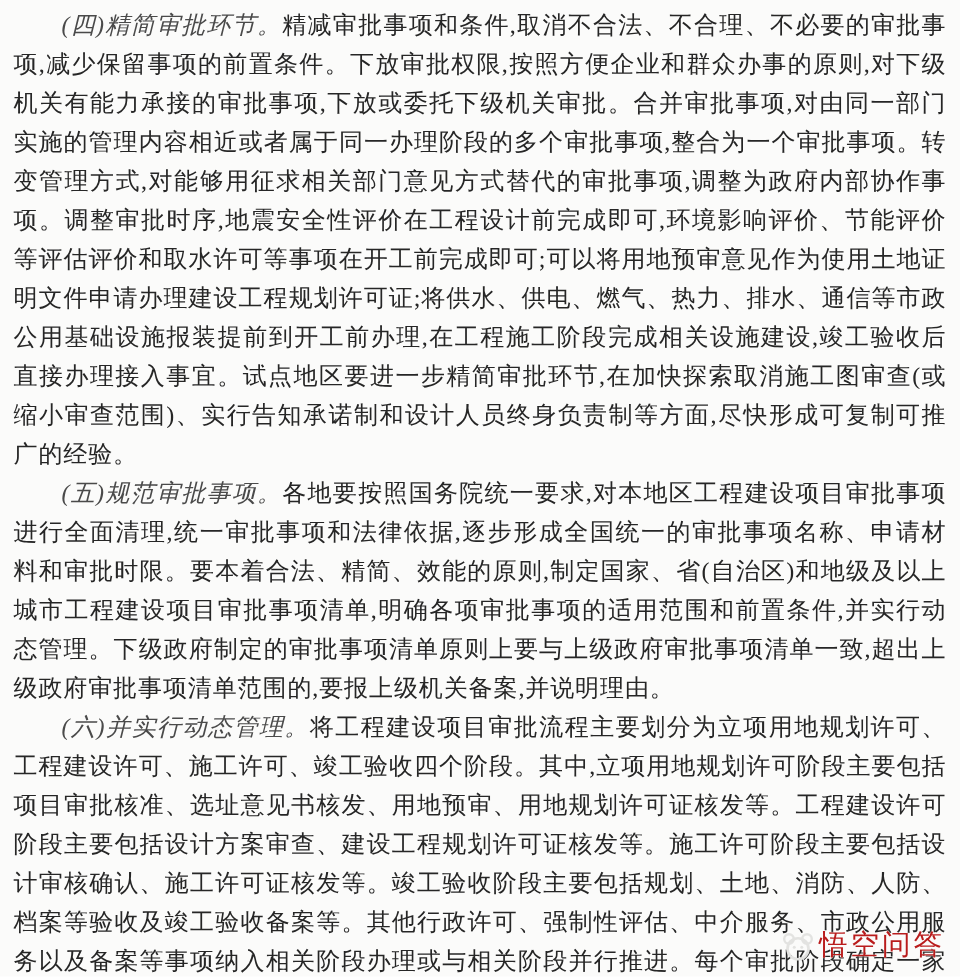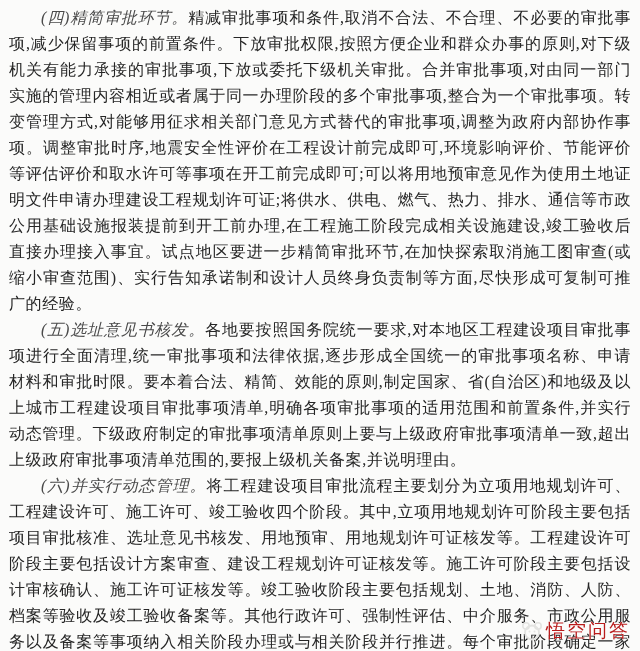--- a/index.html
+++ b/index.html
@@ -59,21 +59,21 @@
     text-shadow: 0 0 1px #ffffff;
   }
 </style>
 </head>
 <body>
 
 <div class="page">
 
   <p class="para"><span class="para-heading">(四)精简审批环节。</span><span class="para-body">精减审批事项和条件,取消不合法、不合理、不必要的审批事项,减少保留事项的前置条件。下放审批权限,按照方便企业和群众办事的原则,对下级机关有能力承接的审批事项,下放或委托下级机关审批。合并审批事项,对由同一部门实施的管理内容相近或者属于同一办理阶段的多个审批事项,整合为一个审批事项。转变管理方式,对能够用征求相关部门意见方式替代的审批事项,调整为政府内部协作事项。调整审批时序,地震安全性评价在工程设计前完成即可,环境影响评价、节能评价等评估评价和取水许可等事项在开工前完成即可;可以将用地预审意见作为使用土地证明文件申请办理建设工程规划许可证;将供水、供电、燃气、热力、排水、通信等市政公用基础设施报装提前到开工前办理,在工程施工阶段完成相关设施建设,竣工验收后直接办理接入事宜。试点地区要进一步精简审批环节,在加快探索取消施工图审查(或缩小审查范围)、实行告知承诺制和设计人员终身负责制等方面,尽快形成可复制可推广的经验。</span></p>
 
-  <p class="para"><span class="para-heading">(五)选址意见书核发。</span><span class="para-body">各地要按照国务院统一要求,对本地区工程建设项目审批事项进行全面清理,统一审批事项和法律依据,逐步形成全国统一的审批事项名称、申请材料和审批时限。要本着合法、精简、效能的原则,制定国家、省(自治区)和地级及以上城市工程建设项目审批事项清单,明确各项审批事项的适用范围和前置条件,并实行动态管理。下级政府制定的审批事项清单原则上要与上级政府审批事项清单一致,超出上级政府审批事项清单范围的,要报上级机关备案,并说明理由。</span></p>
+  <p class="para"><span class="para-heading">(五)规范审批事项。</span><span class="para-body">各地要按照国务院统一要求,对本地区工程建设项目审批事项进行全面清理,统一审批事项和法律依据,逐步形成全国统一的审批事项名称、申请材料和审批时限。要本着合法、精简、效能的原则,制定国家、省(自治区)和地级及以上城市工程建设项目审批事项清单,明确各项审批事项的适用范围和前置条件,并实行动态管理。下级政府制定的审批事项清单原则上要与上级政府审批事项清单一致,超出上级政府审批事项清单范围的,要报上级机关备案,并说明理由。</span></p>
 
   <p class="para"><span class="para-heading">(六)并实行动态管理。</span><span class="para-body">将工程建设项目审批流程主要划分为立项用地规划许可、工程建设许可、施工许可、竣工验收四个阶段。其中,立项用地规划许可阶段主要包括项目审批核准、选址意见书核发、用地预审、用地规划许可证核发等。工程建设许可阶段主要包括设计方案审查、建设工程规划许可证核发等。施工许可阶段主要包括设计审核确认、施工许可证核发等。竣工验收阶段主要包括规划、土地、消防、人防、档案等验收及竣工验收备案等。其他行政许可、强制性评估、中介服务、市政公用服务以及备案等事项纳入相关阶段办理或与相关阶段并行推进。每个审批阶段确定一家牵头部门,实行“一家牵头、并联审批、限时办结”,由牵头部门组织协调相关部门严格按照限定时间完成审批。</span></p>
 
   <div class="watermark">
     <span class="wm-logo">
       <svg width="22" height="22" viewBox="0 0 22 22" xmlns="http://www.w3.org/2000/svg">
         <circle cx="5" cy="6" r="3.2" fill="none" stroke="#e3e3e1" stroke-width="1.6"></circle>
         <circle cx="17" cy="6" r="3.2" fill="none" stroke="#e3e3e1" stroke-width="1.6"></circle>
         <circle cx="11" cy="12.5" r="7" fill="none" stroke="#e3e3e1" stroke-width="1.8"></circle>
         <circle cx="8.5" cy="11.5" r="1" fill="#e3e3e1"></circle>

